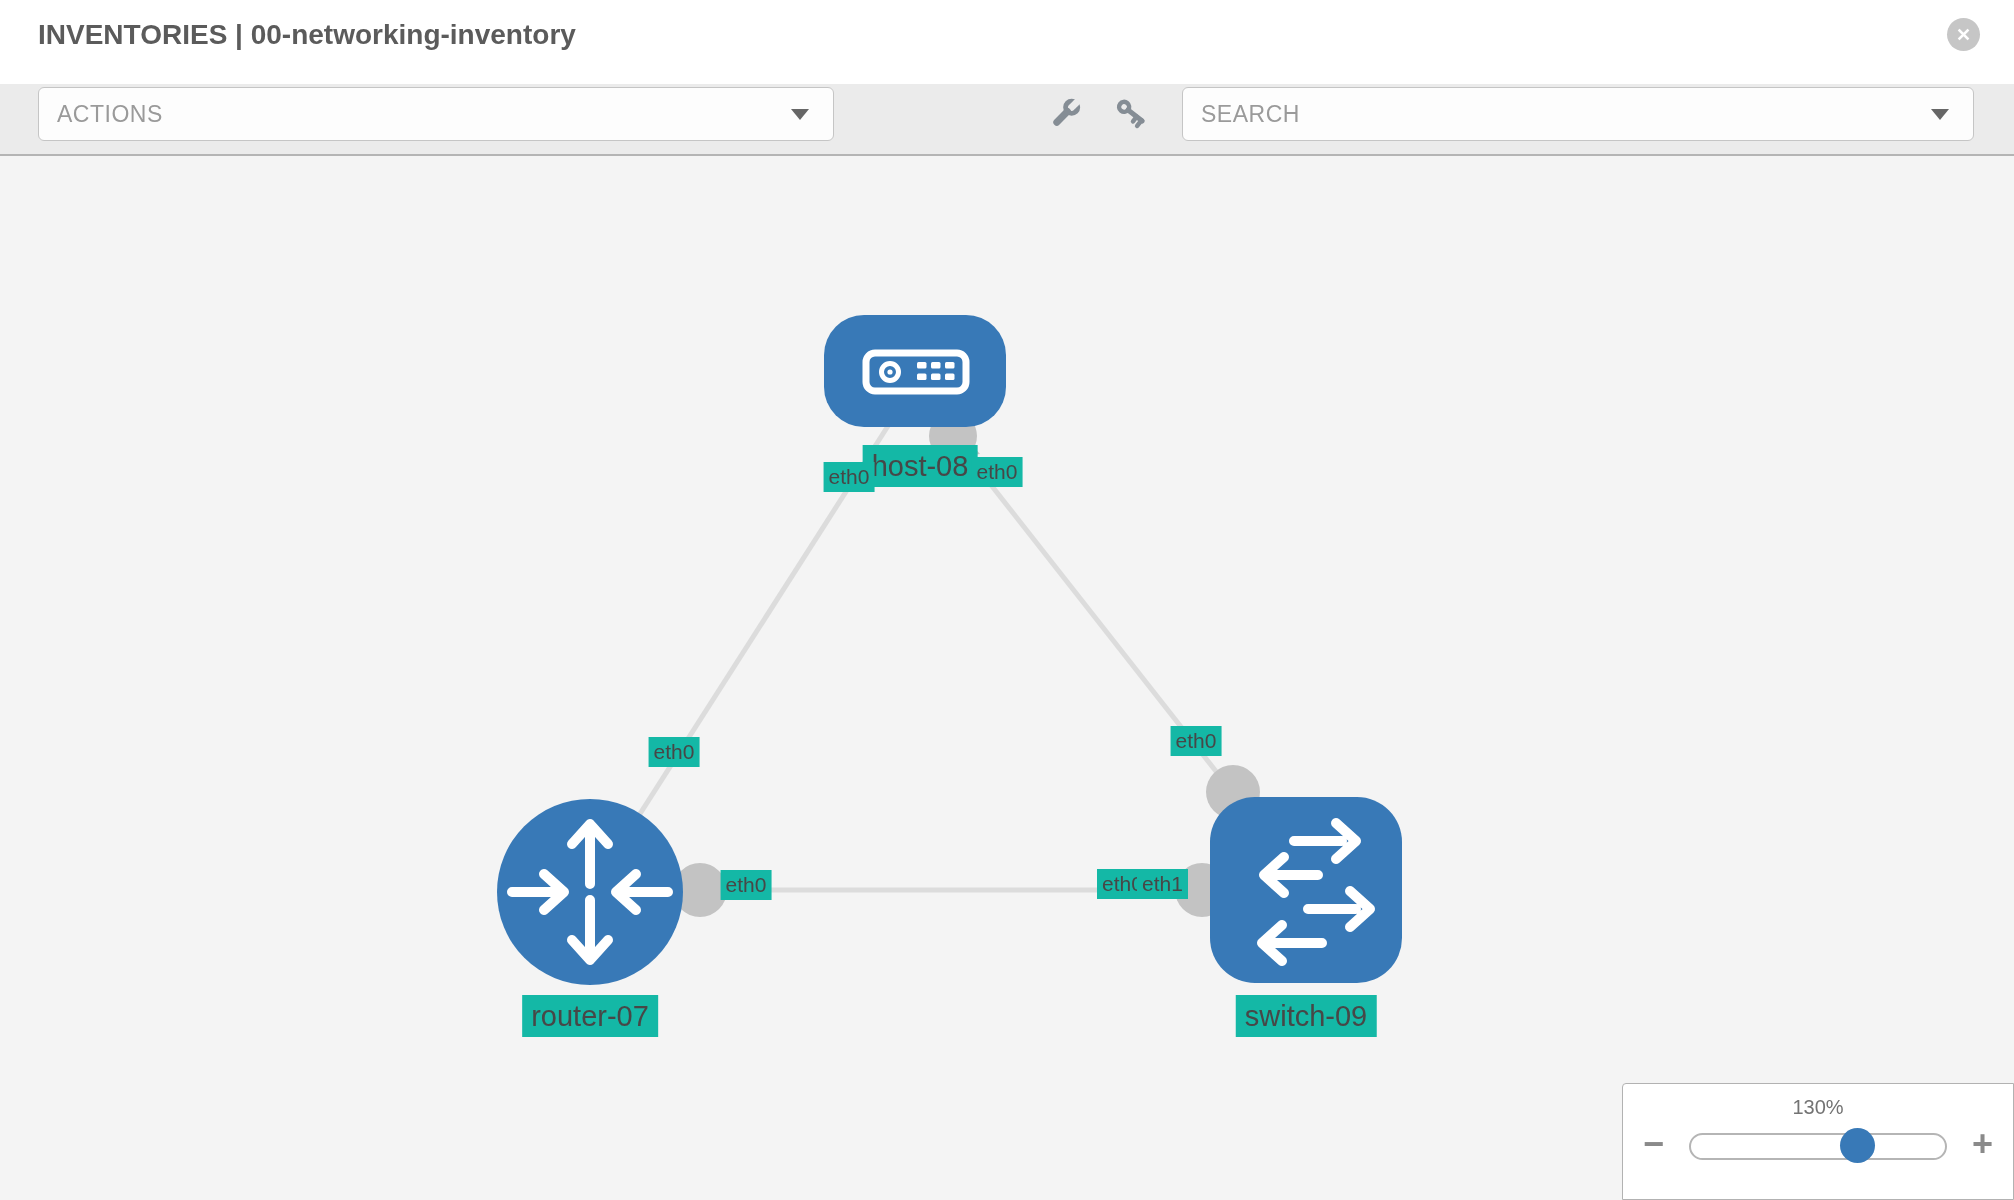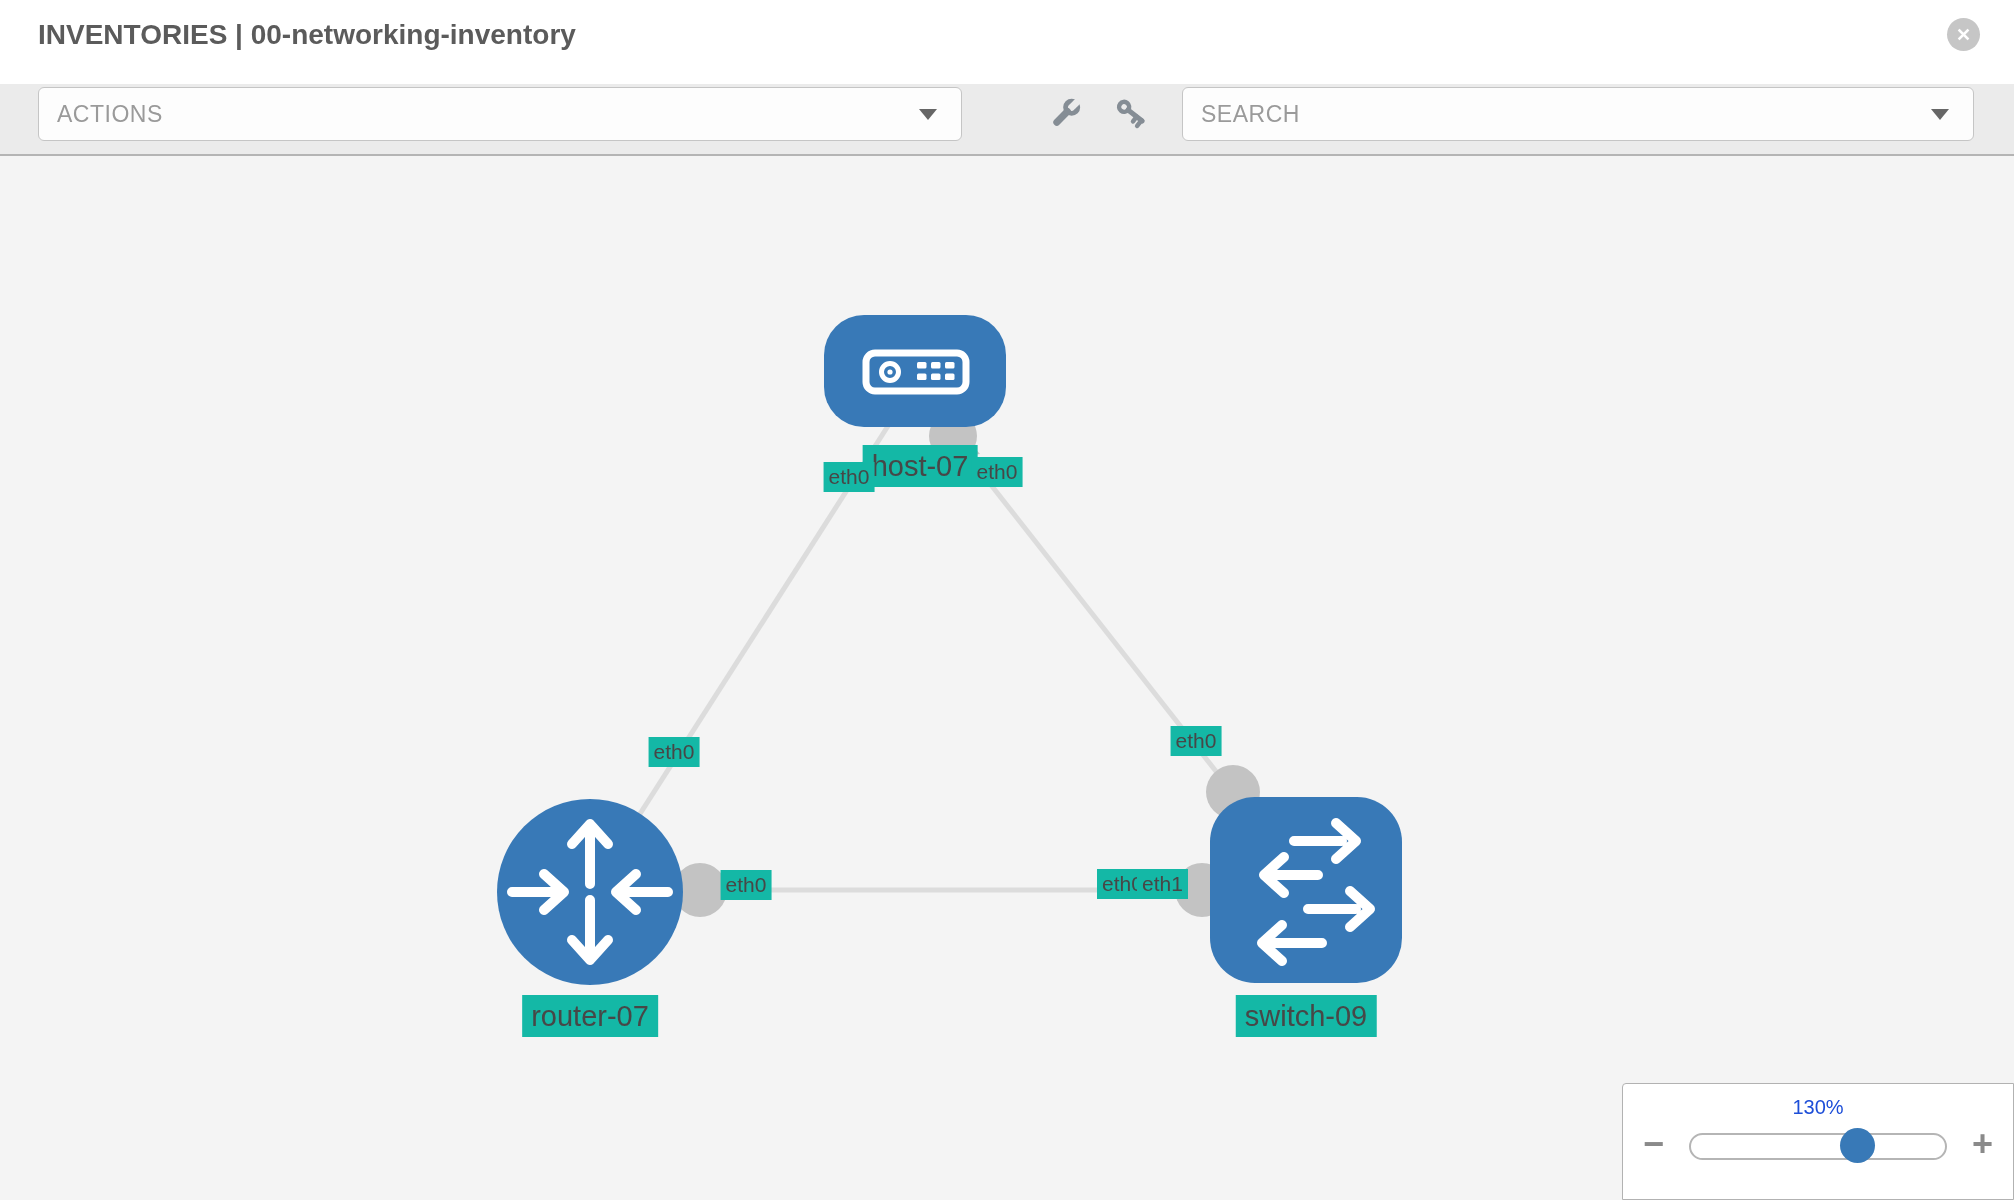--- a/index.html
+++ b/index.html
@@ -16,41 +16,41 @@
   .close-btn span{color:#ffffff;font-size:18px;font-weight:bold;line-height:1;}
   
   .toolbar{position:absolute;top:84px;left:0;width:2014px;height:72px;background:#ebebeb;
     border-bottom:2px solid #b4b4b4;box-sizing:border-box;z-index:10;}
   .dropdown{position:absolute;top:3px;height:54px;background:#fdfdfd;border:1px solid #c5c5c5;
     border-radius:6px;box-sizing:border-box;cursor:pointer;}
   .dd-label{position:absolute;left:18px;top:50%;transform:translateY(-50%);
     font-size:23px;color:#9a9a9a;letter-spacing:0.5px;}
   .caret{position:absolute;right:24px;top:50%;margin-top:-5px;width:0;height:0;
     border-left:9px solid transparent;border-right:9px solid transparent;border-top:11px solid #666666;}
-  .dd-actions{left:38px;width:924px;}
+  .dd-actions{left:38px;width:796px;}
   .dd-search{left:1182px;width:792px;text-decoration:underline;}
   .tool-icon{position:absolute;top:11px;cursor:pointer;}
   .tool-stroke{stroke:var(--toolbar_icon_gray,#858d95);}
   
   .topology{position:absolute;top:0;left:0;z-index:1;}
   .link{stroke:var(--link_gray,#dcdcdc);stroke-width:5;cursor:pointer;}
   .dot{fill:var(--dot_gray,#c3c3c3);}
   .node-shape{fill:var(--node_blue,#3879b7);cursor:pointer;}
   .icon-stroke{stroke:#ffffff;stroke-width:10;fill:none;stroke-linecap:round;stroke-linejoin:round;}
   .chip{position:absolute;background:#14b8a6;color:#474747;font-size:21px;line-height:1.25;
     padding:2px 5px;white-space:nowrap;z-index:3;}
   .chip.center{transform:translateX(-50%);}
   .node-chip{font-size:29px;padding:3px 9px;z-index:2;}
   .chip-behind{z-index:3;}
   .chip-front{z-index:4;}
   
   .zoom-panel{position:absolute;left:1622px;top:1083px;width:392px;height:117px;background:#ffffff;
     border:1px solid #b2b2b2;border-radius:4px 0 0 0;box-sizing:border-box;z-index:10;}
   .zoom-level{position:absolute;top:12px;left:0;width:100%;text-align:center;
-    font-size:20px;color:#1d4ed8;}
+    font-size:20px;color:#737373;}
   .zoom-minus,.zoom-plus{position:absolute;top:41px;font-size:36px;font-weight:bold;
     color:#8a8a8a;line-height:38px;cursor:pointer;}
   .zoom-minus{left:20px;}
   .zoom-plus{right:20px;}
   .zoom-track{position:absolute;left:66px;top:49px;width:258px;height:27px;background:#ffffff;
     border:2px solid #b5b5b5;border-radius:14px;box-sizing:border-box;cursor:pointer;}
   .zoom-knob{position:absolute;left:217px;top:44px;width:35px;height:35px;border-radius:50%;
     background:var(--node_blue,#3879b7);cursor:grab;}
 </style>
 </head>
@@ -99,21 +99,21 @@
     <rect class="node-shape" x="1210" y="797" width="192" height="186" rx="45"></rect>
     <g>
       <path class="icon-stroke" d="M1294 841 H1342 M1336 823 L1356 841 L1336 859"></path>
       <path class="icon-stroke" d="M1318 875 H1272 M1284 857 L1264 875 L1284 893"></path>
       <path class="icon-stroke" d="M1308 909 H1356 M1350 891 L1370 909 L1350 927"></path>
       <path class="icon-stroke" d="M1322 943 H1270 M1282 925 L1262 943 L1282 961"></path>
     </g>
   </g>
 </svg>
 
-<div class="chip node-chip center" style="left:920px;top:445px;">host-07</div>
+<div class="chip node-chip center" style="left:920px;top:445px;">host-08</div>
 <div class="chip node-chip center" style="left:590px;top:995px;">router-07</div>
 <div class="chip node-chip center" style="left:1306px;top:995px;">switch-09</div>
 
 <div class="chip center" style="left:849px;top:462px;">eth0</div>
 <div class="chip center" style="left:997px;top:457px;">eth0</div>
 <div class="chip center" style="left:674px;top:737px;">eth0</div>
 <div class="chip center" style="left:1196px;top:726px;">eth0</div>
 <div class="chip center" style="left:746px;top:870px;">eth0</div>
 <div class="chip chip-behind" style="left:1097px;top:869px;">eth0</div>
 <div class="chip chip-front" style="left:1121px;top:869px;margin-left:16px;">eth1</div>

